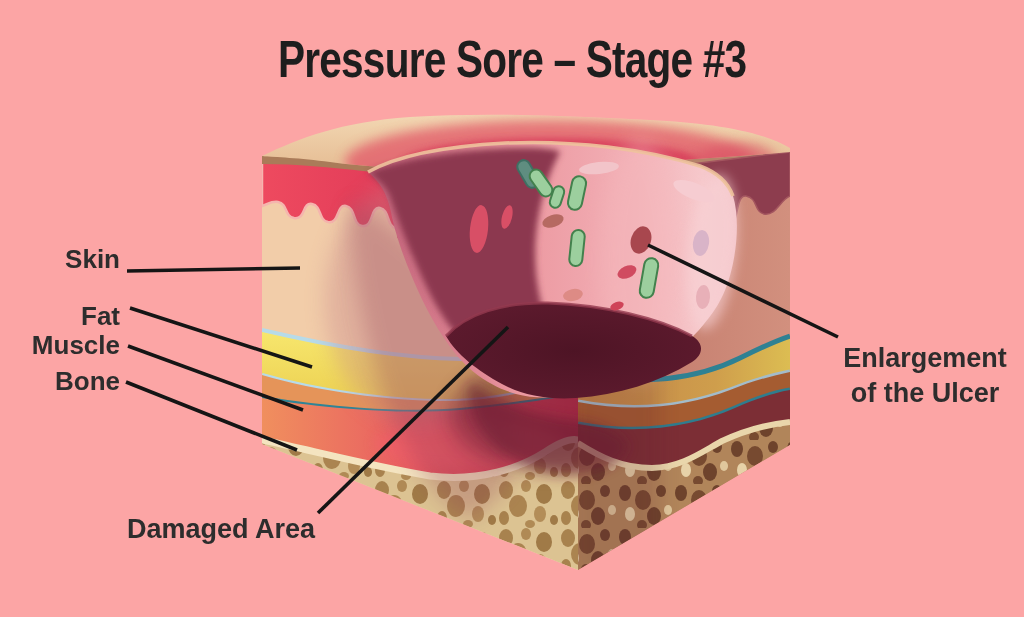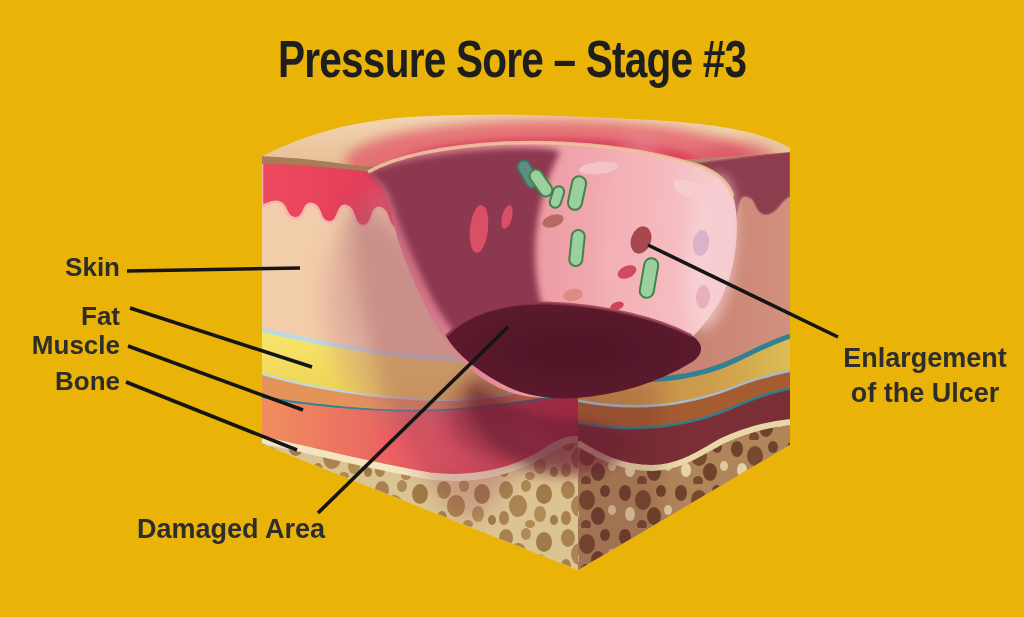--- a/index.html
+++ b/index.html
@@ -1,28 +1,28 @@
 <!DOCTYPE html>
 <html><head>
 <meta charset="utf-8">
 <style>
   html,body{margin:0;padding:0;background:#fff;}
-  .page{position:relative;width:1024px;height:617px;background:#eab308;overflow:hidden;
+  .page{position:relative;width:1024px;height:617px;background:#fca5a5;overflow:hidden;
         font-family:"Liberation Sans","DejaVu Sans",sans-serif;}
   .art{position:absolute;left:0;top:0;width:1024px;height:617px;}
   .title{position:absolute;top:30px;left:0;width:1024px;text-align:center;margin:0;
          font-size:52px;font-weight:700;color:#1e1e1e;line-height:58px;}
   .title-inner{display:inline-block;transform:scaleX(0.78);transform-origin:center;letter-spacing:-1px;}
   .lbl{position:absolute;font-weight:700;color:#2d2d2d;}
   .lbl-skin,.lbl-fat,.lbl-muscle,.lbl-bone{left:0;width:120px;text-align:right;font-size:26px;line-height:30px;}
-  .lbl-skin{top:252px;}
+  .lbl-skin{top:244px;}
   .lbl-fat{top:293px;margin-top:8px;}
   .lbl-muscle{top:330px;}
   .lbl-bone{top:366px;}
-  .lbl-damaged{left:0;width:315px;top:513px;text-align:right;font-size:27px;line-height:32px;padding-left:10px;}
+  .lbl-damaged{left:0;width:315px;top:513px;text-align:right;font-size:27px;line-height:32px;}
   .lbl-enlarge{left:830px;top:341px;width:190px;text-align:center;font-size:27px;line-height:35px;}
 </style>
 </head>
 <body>
 
 <div class="page">
 
   <h1 class="title"><span class="title-inner">Pressure Sore – Stage #3</span></h1>
 
   <svg class="art" viewBox="0 0 1024 617" aria-hidden="true">

